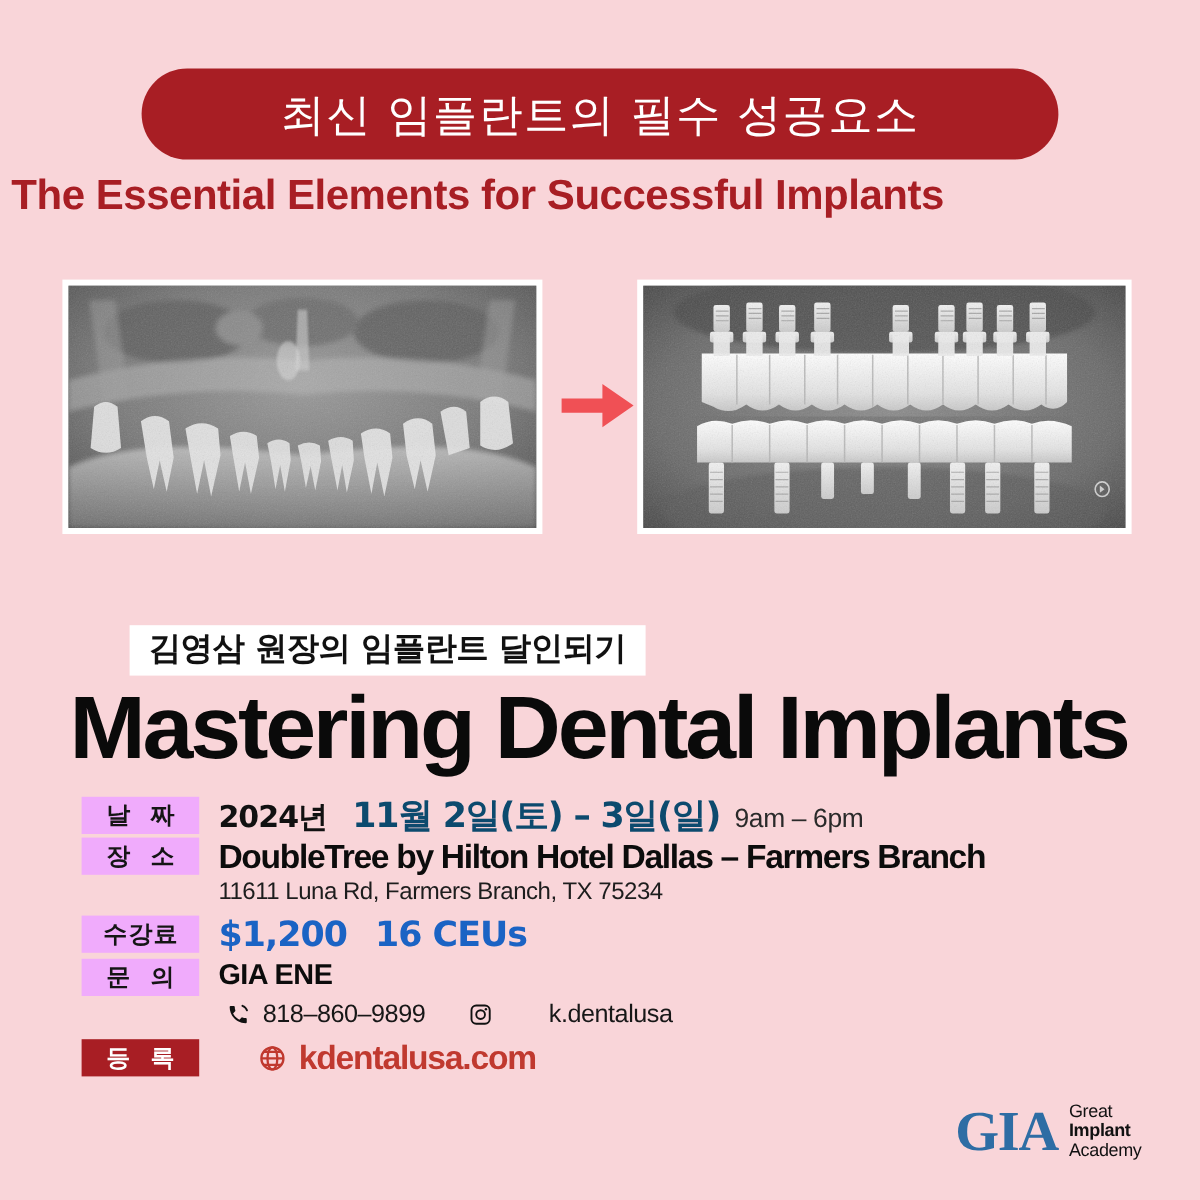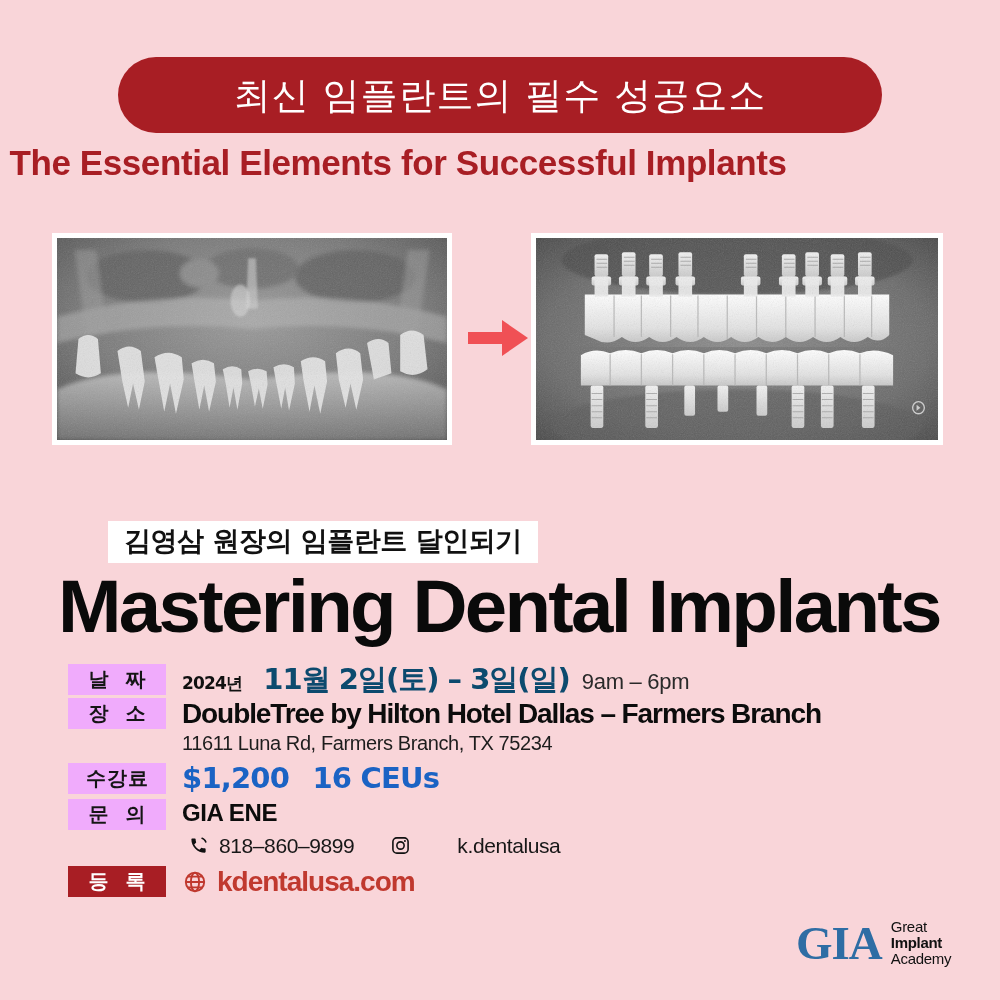--- a/index.html
+++ b/index.html
@@ -153,21 +153,21 @@
     padding-left: 16px;
     flex: 1 1 auto;
   }
 
   .date-line {
     display: flex;
     align-items: baseline;
     line-height: 1.1;
   }
   .date-year {
-    font-size: 17px;
+    font-size: 25px;
     font-weight: bold;
     color: #111111;
     letter-spacing: -0.8px;
     font-family: "DejaVu Sans", "Liberation Sans", sans-serif;
   }
   .date-main {
     font-size: 29px;
     font-weight: bold;
     color: #0c4a6e;
     letter-spacing: -1px;
@@ -234,21 +234,21 @@
     display: inline-flex;
     align-items: center;
     justify-content: center;
     width: 24px;
     margin-right: 9px;
   }
   .contact-item.phone { margin-left: 4px; }
   .contact-item.email { margin-left: 34px; }
   .contact-item.insta { margin-left: 34px; gap: 36px; }
 
-  .reg-row { margin-top: 8px; align-items: center; }
+  .reg-row { margin-top: 8px; align-items: center; gap: 32px; }
   .reg-body {
     display: flex;
     align-items: center;
     padding-left: 16px;
   }
   .reg-icon {
     display: inline-flex;
     align-items: center;
     justify-content: center;
     width: 26px;

